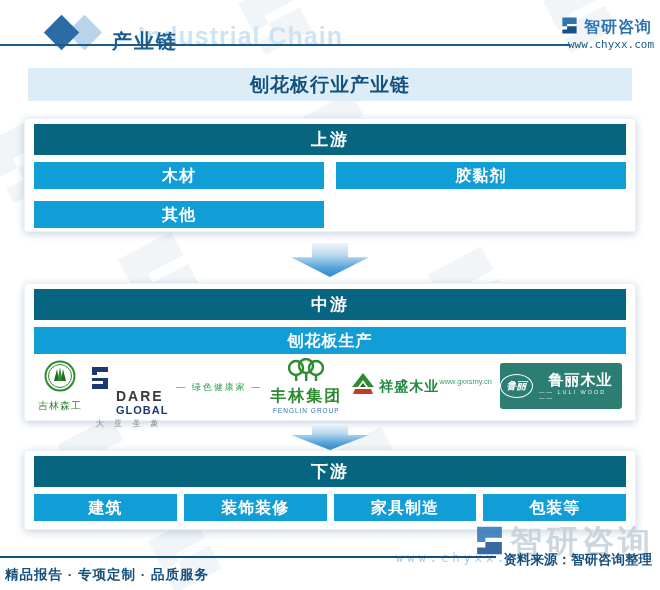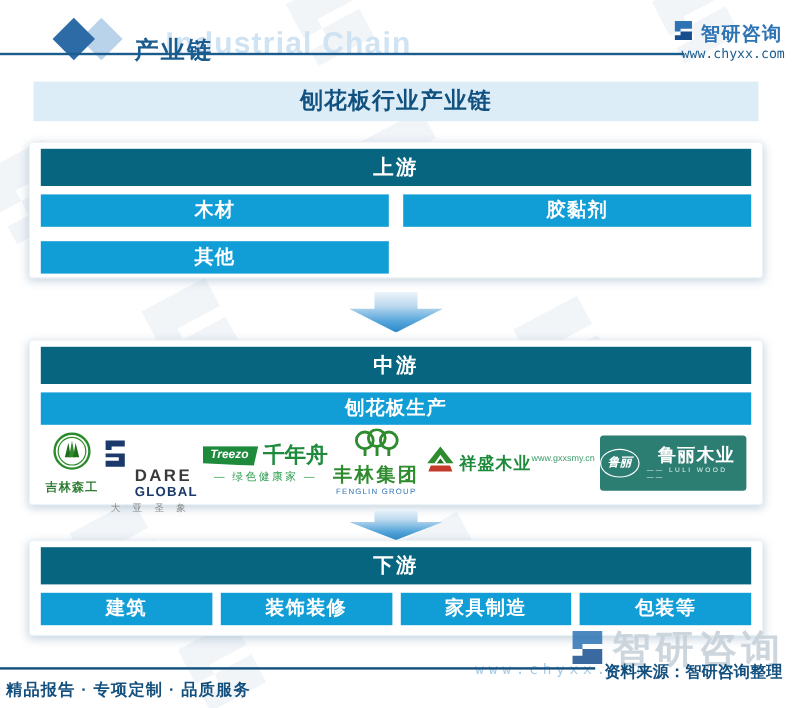--- a/index.html
+++ b/index.html
@@ -36,21 +36,21 @@
 
   .arrow{position:absolute;left:291px;width:78px;
          background:linear-gradient(180deg,#eef5fb 0%,#bcd9ee 35%,#57a6db 72%,#2b88c8 100%);
          clip-path:polygon(27% 0,73% 0,73% 42%,100% 42%,50% 100%,0 42%,27% 42%);}
   #arrow-1{top:243px;height:34px;}
   #arrow-2{top:424px;height:26px;}
 
   
   .logos{display:flex;align-items:center;justify-content:space-between;height:58px;margin-top:3px;padding:0 4px;}
   .logo{display:flex;flex-direction:column;align-items:center;justify-content:center;line-height:1.15;}
-  .logo-jilin .cap{font-size:10px;font-weight:bold;color:#2e7d32;letter-spacing:1px;margin-top:4px;}
+  .logo-jilin .cap{font-size:10px;font-weight:normal;color:#2e7d32;letter-spacing:1px;margin-top:4px;}
   .logo-dare{align-items:center;}
   .dare-row{display:flex;align-items:center;gap:4px;}
   .dare-words{display:flex;flex-direction:column;align-items:flex-start;}
   .dare-w1{font-size:14px;font-weight:bold;color:#3a3a3a;letter-spacing:2px;margin-top:44px;}
   .dare-w2{font-size:11px;font-weight:bold;color:#1b3a6b;letter-spacing:1px;}
   .dare-sub{font-size:8px;color:#8a8a8a;letter-spacing:4px;margin-top:2px;}
   .treezo-row{display:flex;align-items:center;gap:4px;}
   .treezo-badge{background:#1d8a3c;color:#fff;font-style:italic;font-weight:bold;font-size:10px;
                 padding:2px 8px 3px 6px;clip-path:polygon(0 0,100% 0,92% 100%,0 88%);}
   .treezo-name{font-size:18px;font-weight:bold;color:#1d8a3c;}
@@ -176,24 +176,20 @@
           </span>
           <div class="dare-words">
             <span class="dare-w1">DARE</span>
             <span class="dare-w2">GLOBAL</span>
           </div>
         </div>
         <span class="dare-sub">大 亚 圣 象</span>
       </div>
 
       <div class="logo logo-treezo">
-        <div class="treezo-row">
-          <span class="treezo-badge">Treezo</span>
-          <span class="treezo-name">千年舟</span>
-        </div>
         <span class="treezo-sub">— 绿色健康家 —</span>
       </div>
 
       <div class="logo logo-fenglin">
         <span>
           <svg width="40" height="24" viewBox="0 0 40 24">
             <circle cx="10" cy="10" r="7" fill="none" stroke="#2e8b2e" stroke-width="2.4"></circle>
             <circle cx="20" cy="8" r="7" fill="none" stroke="#2e8b2e" stroke-width="2.4"></circle>
             <circle cx="30" cy="10" r="7" fill="none" stroke="#2e8b2e" stroke-width="2.4"></circle>
             <rect x="9" y="17" width="2.4" height="6" fill="#2e8b2e"></rect>

